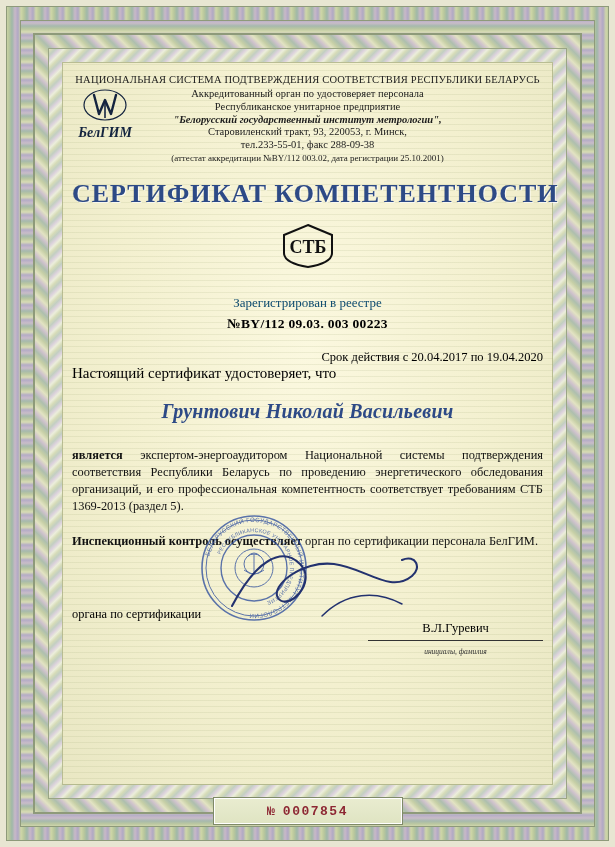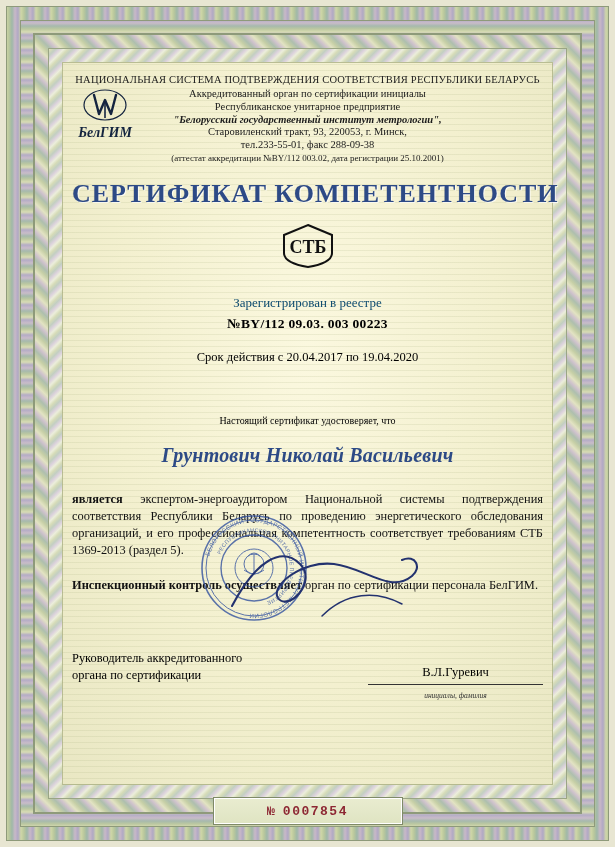--- a/index.html
+++ b/index.html
@@ -140,28 +140,27 @@
   }
   .reg-number {
     text-align: center;
     font-size: 13.5px;
     font-weight: bold;
     margin-top: 5px;
     letter-spacing: .3px;
   }
   .validity {
     margin-top: 18px;
-    text-align: center;
+    text-align: right;
     font-size: 12.5px;
   }
 
   .certifies {
-    margin-top: 50px;
-    text-align: center;
-    font-size: 10px;
+    text-align: left;
+    font-size: 15px;
   }
   .person-name {
     margin-top: 18px;
     text-align: center;
     font-size: 20px;
     font-weight: bold;
     font-style: italic;
     color: #2d4a86;
     letter-spacing: .2px;
   }
@@ -276,21 +275,21 @@
         <ellipse cx="23" cy="17" rx="21" ry="15" fill="none" stroke="#14243f" stroke-width="1.2"></ellipse>
         <path d="M12 7 L17 26 L23 12 L29 26 L34 7" fill="none" stroke="#14243f" stroke-width="2.4" stroke-linejoin="round" stroke-linecap="round"></path>
         <path d="M23 12 L23 30" stroke="#14243f" stroke-width="1.6"></path>
       </svg>
       <div class="logo-text">БелГИМ</div>
     </div>
 
     <div class="org-title">НАЦИОНАЛЬНАЯ СИСТЕМА ПОДТВЕРЖДЕНИЯ СООТВЕТСТВИЯ РЕСПУБЛИКИ БЕЛАРУСЬ</div>
 
     <div class="org-lines">
-      <div>Аккредитованный орган по сертификации инициалы</div>
+      <div>Аккредитованный орган по удостоверяет персонала</div>
       <div>Республиканское унитарное предприятие</div>
       <div class="it">"Белорусский государственный институт метрологии",</div>
       <div>Старовиленский тракт, 93, 220053, г. Минск,</div>
       <div>тел.233-55-01, факс 288-09-38</div>
       <div class="small">(аттестат аккредитации №BY/112 003.02, дата регистрации 25.10.2001)</div>
     </div>
 
     <div class="cert-title">СЕРТИФИКАТ КОМПЕТЕНТНОСТИ</div>
 
     <div class="stb-logo">
@@ -310,21 +309,20 @@
     <div class="body-par">
       <b>является</b><span> экспертом-энергоаудитором Национальной системы подтверждения соответствия Республики Беларусь по проведению энергетического обследования организаций, и его профессиональная компетентность соответствует требованиям СТБ 1369-2013 (раздел 5).</span>
     </div>
 
     <div class="control-par">
       <span class="lead">Инспекционный контроль осуществляет</span><span> орган по сертификации персонала БелГИМ.</span>
     </div>
 
     <div class="sign-block">
       <div class="sign-left">
-        <div>Руководитель аккредитованного</div>
         <div>органа по сертификации</div>
       </div>
       <div class="sign-right">
         <div class="sign-name">В.Л.Гуревич</div>
         <div class="sign-rule"></div>
         <div class="sign-caption">инициалы, фамилия</div>
       </div>
     </div>
 
   </div>

